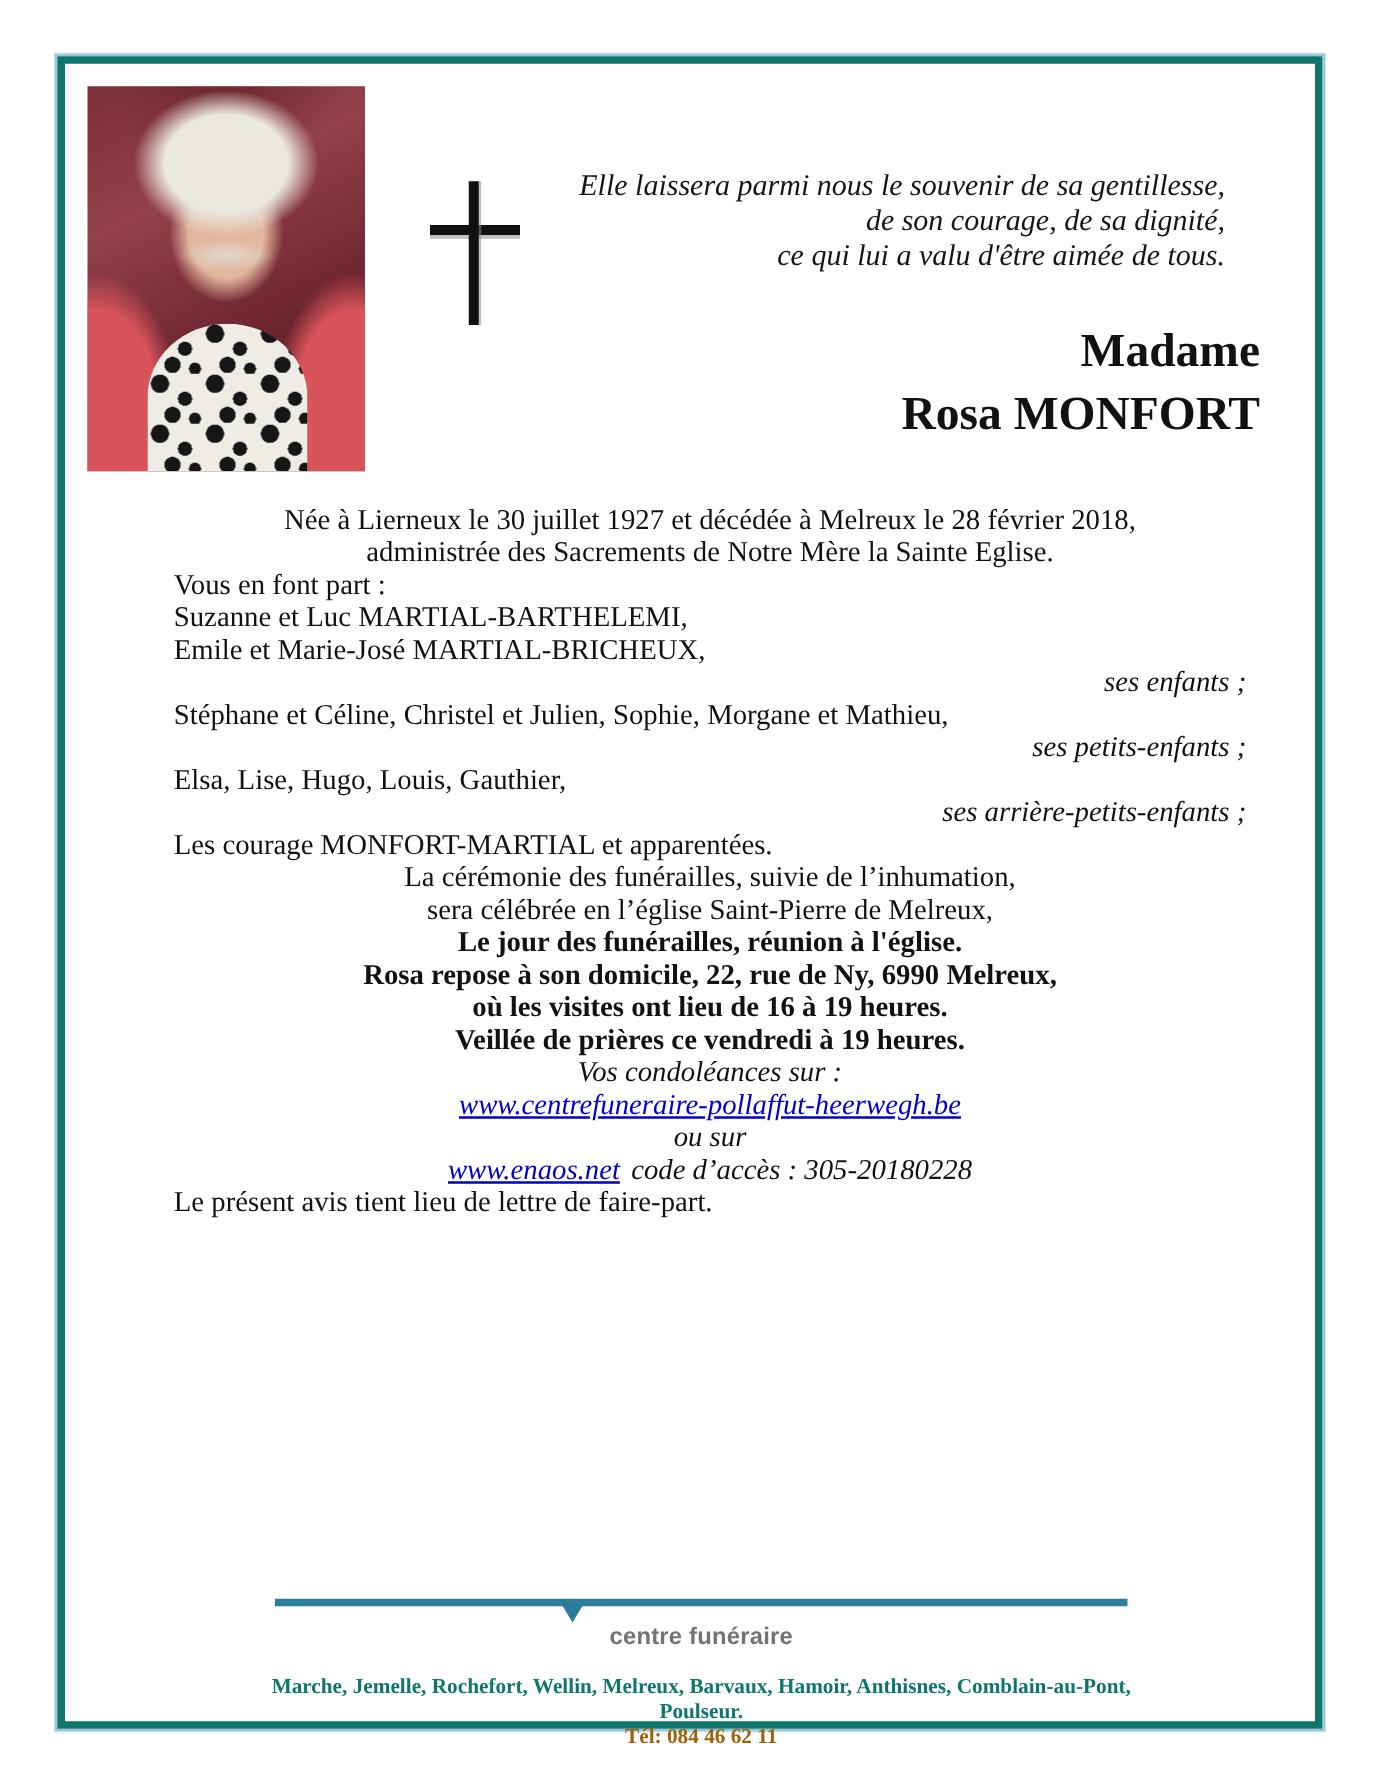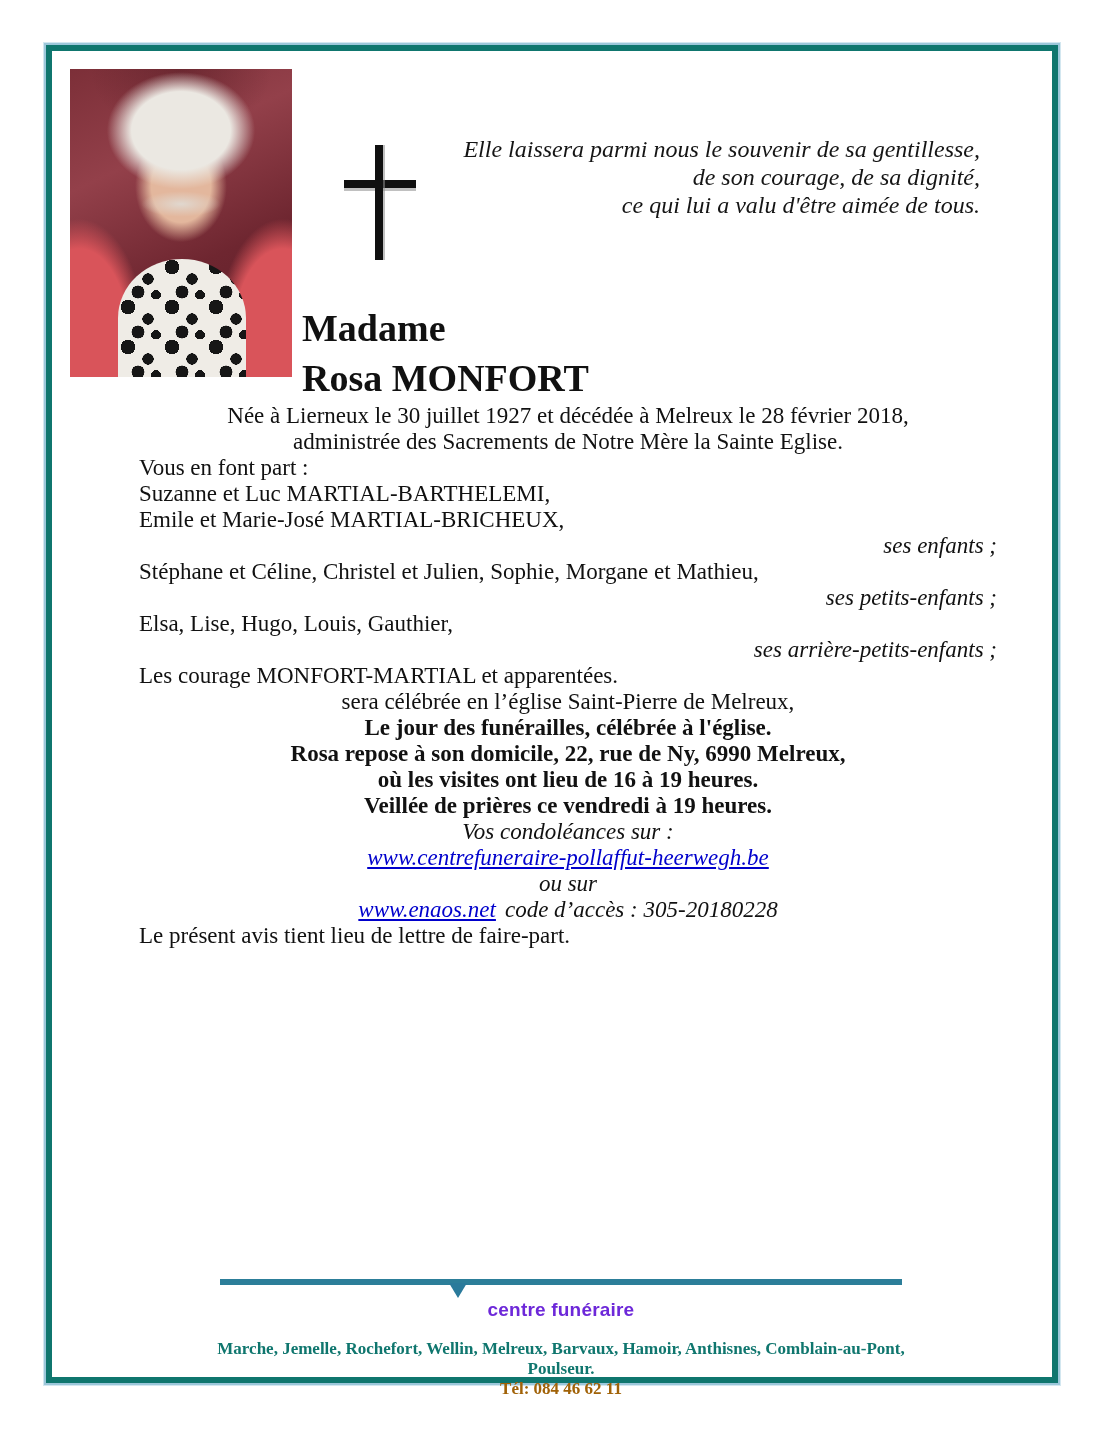--- a/index.html
+++ b/index.html
@@ -55,21 +55,21 @@
   .cross{position:absolute;left:292px;top:94px;width:72px;height:115px;}
   .cross-v{position:absolute;left:31px;top:0;width:8px;height:115px;background:#101010;box-shadow:2px 0 0 rgba(140,140,140,0.55);}
   .cross-h{position:absolute;left:0;top:35px;width:72px;height:8px;background:#101010;box-shadow:0 3px 0 rgba(140,140,140,0.55);}
   
   .quote{
     position:absolute;right:72px;top:84px;
     text-align:right;
     font-style:italic;font-size:24px;line-height:28px;color:#151515;
   }
   
-  .title-block{position:absolute;left:250px;top:206px;width:690px;text-align:left;margin-top:47px;}
+  .title-block{position:absolute;left:266px;top:206px;width:690px;text-align:right;}
   .title-line1{font-size:38px;font-weight:bold;line-height:48px;}
   .title-line2{font-size:38px;font-weight:bold;line-height:52px;}
   .title-line3{font-size:30px;line-height:42px;}
   
   .body-block{position:absolute;left:87px;top:352px;width:858px;font-size:23px;line-height:26px;}
   .body-block p{margin:0;}
   .center{text-align:center;}
   .rightlab{text-align:right;font-style:italic;}
   .bold{font-weight:bold;}
   .mt-lead{margin-top:27px;}
@@ -81,21 +81,21 @@
   .mt-rep{margin-top:21px;}
   .mt-veil{margin-top:20px;}
   .mt-cond{margin-top:17px;font-style:italic;}
   .mt-close{margin-top:20px;}
   a.weblink{color:#0000cc;text-decoration:underline;font-style:italic;cursor:pointer;}
   .code-text{font-style:italic;margin-left:9px;}
   
   .footer{position:absolute;left:136px;top:1228px;width:746px;text-align:center;}
   .footer-bar{width:682px;height:6px;background:#2c7e99;margin:0 auto;}
   .logo-row{position:relative;margin-top:14px;display:flex;justify-content:center;align-items:baseline;gap:12px;
-    font-family:"Liberation Sans","DejaVu Sans",sans-serif;color:#6d28d9;}
+    font-family:"Liberation Sans","DejaVu Sans",sans-serif;color:#737373;}
   .brand-prefix{font-size:19px;font-weight:700;letter-spacing:0.2px;}
   .brand-name{font-size:31px;font-weight:700;letter-spacing:-0.5px;}
   .triangle{position:absolute;left:calc(50% - 112px);top:-16px;width:0;height:0;
     border-left:9px solid transparent;border-right:9px solid transparent;border-top:15px solid #2a7a9b;}
   .locations{margin-top:18px;font-size:17px;font-weight:bold;color:#0f766e;line-height:20px;}
   .phone{margin-top:0;font-size:17px;font-weight:bold;color:#a16207;}
 </style>
 </head>
 <body>
 
@@ -136,23 +136,24 @@
 
       <p>Stéphane et Céline, Christel et Julien, Sophie, Morgane et Mathieu,</p>
       <p class="rightlab">ses petits-enfants ;</p>
 
       <p>Elsa, Lise, Hugo, Louis, Gauthier,</p>
       <p class="rightlab">ses arrière-petits-enfants ;</p>
 
 
       <p class="mt-fam">Les courage MONFORT-MARTIAL et apparentées.</p>
 
+      <p class="center mt-cer">La cérémonie des funérailles, suivie de l’inhumation,</p>
       <p class="center">sera célébrée en l’église Saint-Pierre de Melreux,</p>
 
-      <p class="center bold mt-meet">Le jour des funérailles, célébrée à l'église.</p>
+      <p class="center bold mt-meet">Le jour des funérailles, réunion à l'église.</p>
 
       <p class="center bold mt-rep">Rosa repose à son domicile, 22, rue de Ny, 6990 Melreux,</p>
       <p class="center bold">où les visites ont lieu de 16 à 19 heures.</p>
 
       <p class="center bold mt-veil">Veillée de prières ce vendredi à 19 heures.</p>
 
       <p class="center mt-cond">Vos condoléances sur :</p>
       <p class="center">
         <a class="weblink">www.centrefuneraire-pollaffut-heerwegh.be</a>
       </p>

